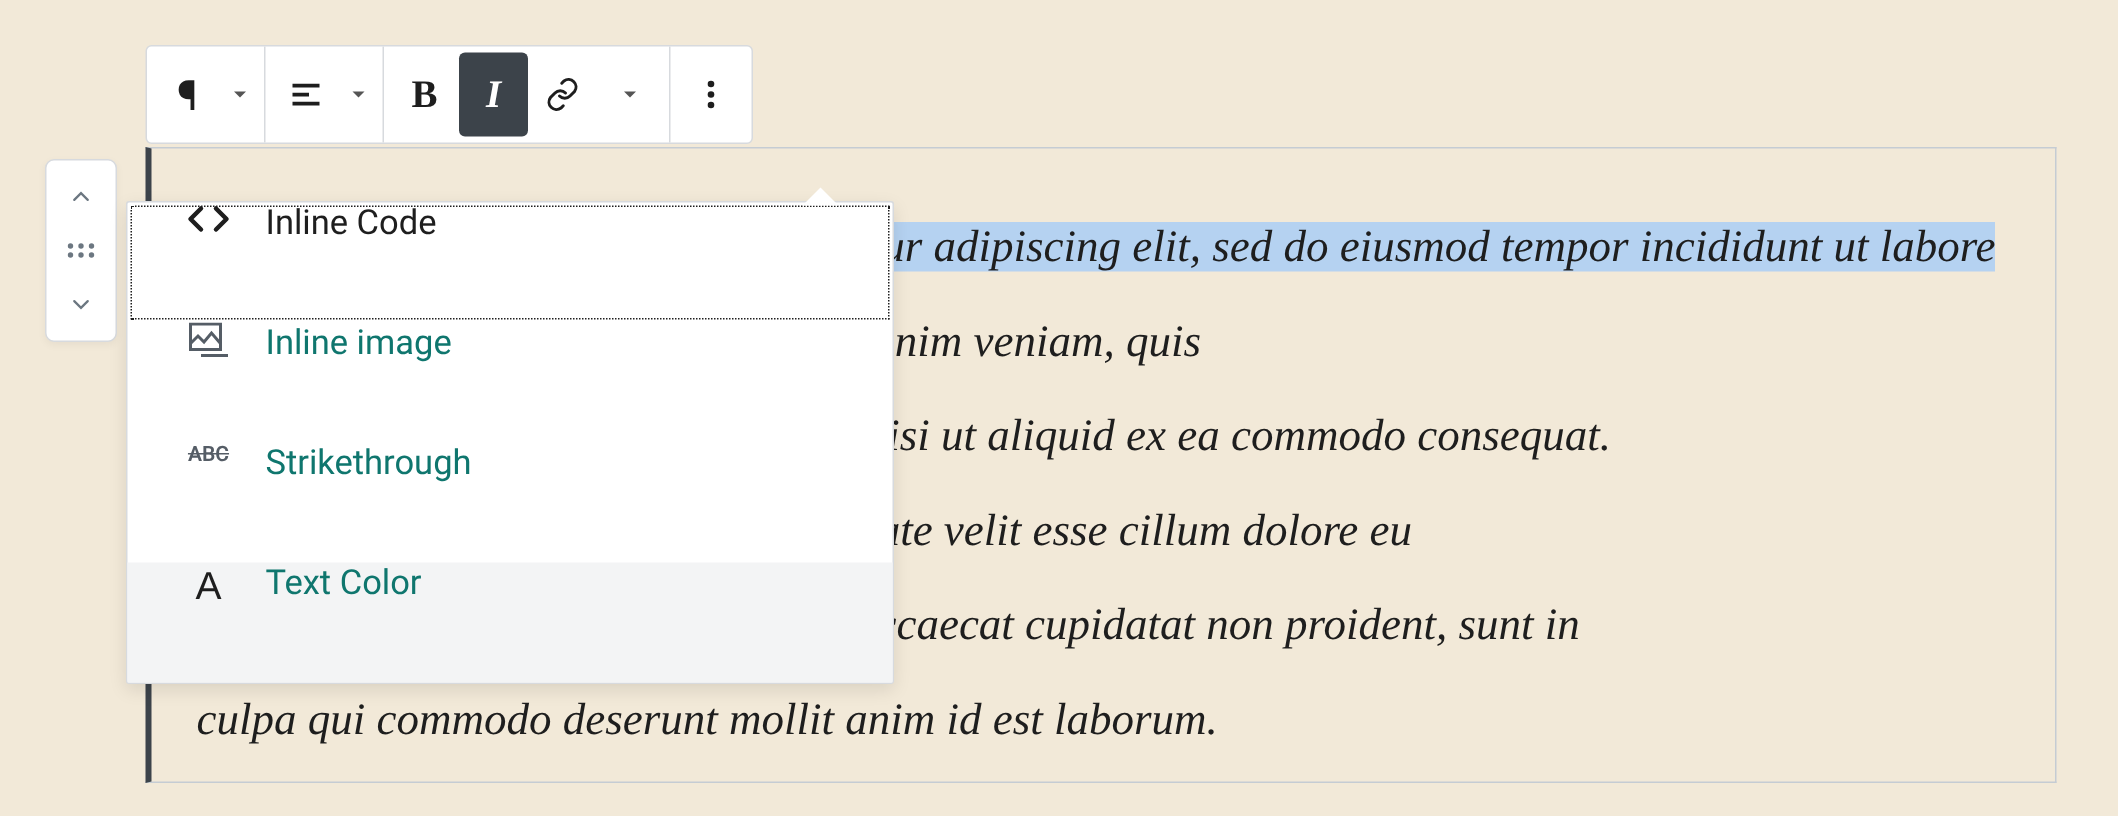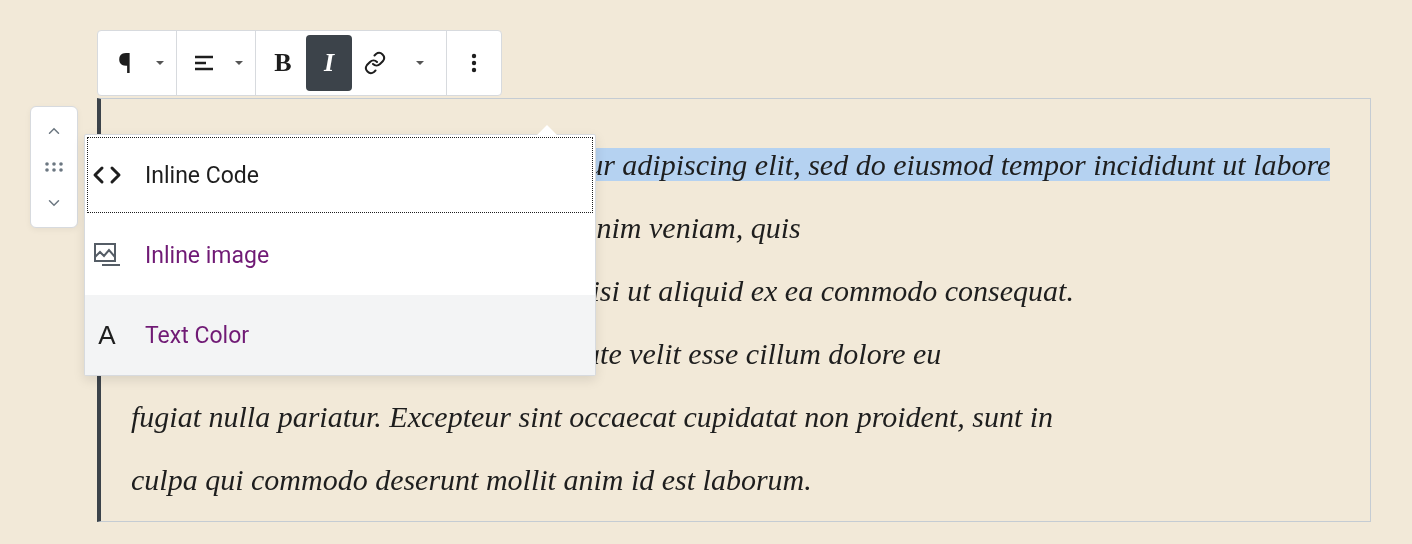--- a/index.html
+++ b/index.html
@@ -103,42 +103,42 @@
       content: "";
       position: absolute;
       top: -10px;
       left: 450px;
       border-left: 12px solid transparent;
       border-right: 12px solid transparent;
       border-bottom: 12px solid #fff;
     }
     .dropdown-item {
       display: flex;
-      align-items: center;
+      align-items: flex-start;
       height: 80px;
-      padding: 0 4px;
+      padding: 0 36px;
       cursor: pointer;
       color: #1e1e1e;
       font-size: 22px;
     }
     .dropdown-item.focused {
       outline: 1px dotted #1e1e1e;
       outline-offset: -3px;
     }
     .dropdown-item.hovered {
       background: #f3f4f5;
     }
     .dropdown-item .dd-icon {
       width: 36px;
       margin-right: 20px;
       display: flex;
       justify-content: center;
       color: #555d66;
     }
-    .dropdown-item .dd-label { color: #701a75; font-size: 23px; }
+    .dropdown-item .dd-label { color: #0f766e; font-size: 23px; }
     .dropdown-item.focused .dd-label { color: #1e1e1e; }
     
     .editor-block {
       position: absolute;
       left: 97px;
       top: 98px;
       width: 1274px;
       height: 424px;
       border: 1px solid #c5ccd3;
       border-left: 4px solid #3c434a;
@@ -261,19 +261,25 @@
   <div class="dropdown-item">
     <span class="dd-icon">
       <svg width="26" height="24" viewBox="0 0 26 24">
         <rect x="1" y="1" width="20" height="17" stroke="currentColor" stroke-width="2" fill="none"></rect>
         <path d="M1 14 l5 -5 l4 4 l5 -6 l6 7" stroke="currentColor" stroke-width="2" fill="none"></path>
         <line x1="8" y1="22" x2="26" y2="22" stroke="currentColor" stroke-width="2"></line>
       </svg>
     </span>
     <span class="dd-label">Inline image</span>
   </div>
+  <div class="dropdown-item">
+    <span class="dd-icon">
+      <span style="font-size:14px;font-weight:600;text-decoration:line-through;color:#555d66">ABC</span>
+    </span>
+    <span class="dd-label">Strikethrough</span>
+  </div>
   <div class="dropdown-item hovered">
     <span class="dd-icon">
       <span style="font-size:26px;font-weight:500;color:#1e1e1e;font-family:sans-serif">A</span>
     </span>
     <span class="dd-label">Text Color</span>
   </div>
 </div>
 
 </body></html>

